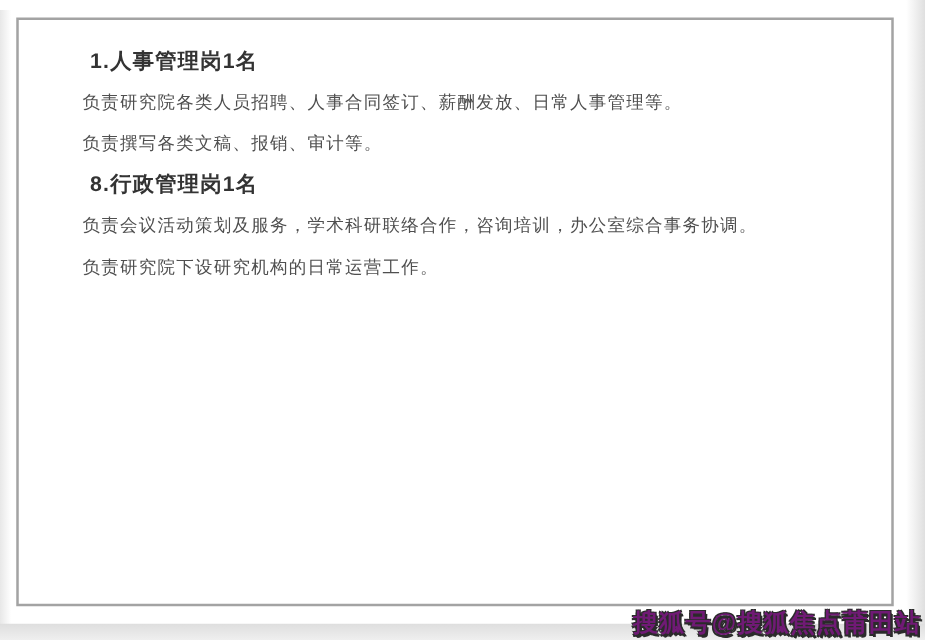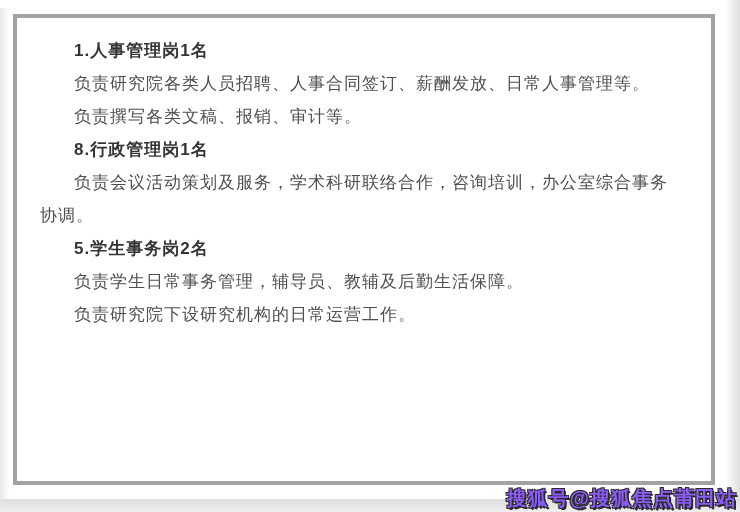--- a/index.html
+++ b/index.html
@@ -38,50 +38,50 @@
     height: 13px;
     background: linear-gradient(to bottom, #dedede 0%, #efefef 100%);
   }
   .content-frame {
     position: absolute;
     left: 13px;
     top: 14px;
     width: 702px;
     height: 471px;
     box-sizing: border-box;
-    border: 4px solid #a3a3a3;
+    border: 2px solid #a3a3a3;
     background: #ffffff;
     padding: 16px 28px 0 23px;
   }
   .job-title {
     margin: 0;
     font-size: 17px;
     font-weight: bold;
     color: #333333;
     line-height: 33px;
     text-indent: 2em;
     letter-spacing: 1px;
   }
   .job-desc {
     margin: 0;
-    font-size: 17px;
+    font-size: 14px;
     font-weight: normal;
     color: #4f4f4f;
     line-height: 33px;
     text-indent: 2em;
     letter-spacing: 1px;
   }
   .watermark {
     position: absolute;
     right: 3px;
     bottom: 0;
     font-size: 20px;
     font-weight: bold;
     letter-spacing: 1px;
-    color: #8b5cf6;
+    color: #701a75;
     text-shadow:
       -1px -1px 0 #2b2b2b,
        1px -1px 0 #2b2b2b,
       -1px  1px 0 #2b2b2b,
        1px  1px 0 #2b2b2b,
        2px  2px 0 #2b2b2b;
     white-space: nowrap;
   }
 </style>
 </head>
@@ -97,21 +97,17 @@
     <p class="job-desc">负责研究院各类人员招聘、人事合同签订、薪酬发放、日常人事管理等。</p>
   </div>
   <div>
     <p class="job-desc">负责撰写各类文稿、报销、审计等。</p>
   </div>
   <div>
     <h3 class="job-title">8.行政管理岗1名</h3>
     <p class="job-desc">负责会议活动策划及服务，学术科研联络合作，咨询培训，办公室综合事务协调。</p>
   </div>
   <div>
-    <h3 class="job-title">5.学生事务岗2名</h3>
-    <p class="job-desc">负责学生日常事务管理，辅导员、教辅及后勤生活保障。</p>
-  </div>
-  <div>
     <p class="job-desc">负责研究院下设研究机构的日常运营工作。</p>
   </div>
 </div>
 
 <div class="watermark">搜狐号@搜狐焦点莆田站</div>
 
 </body></html>

